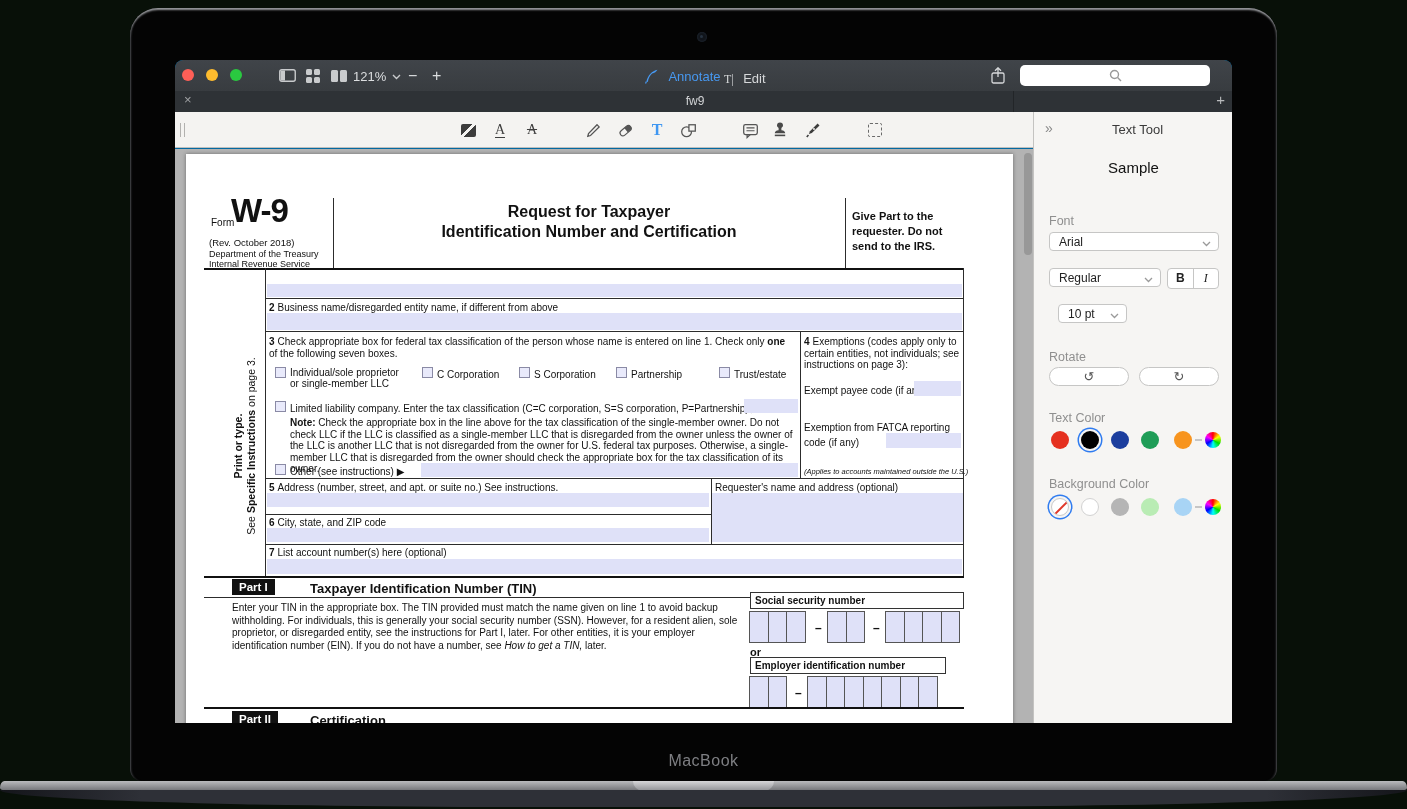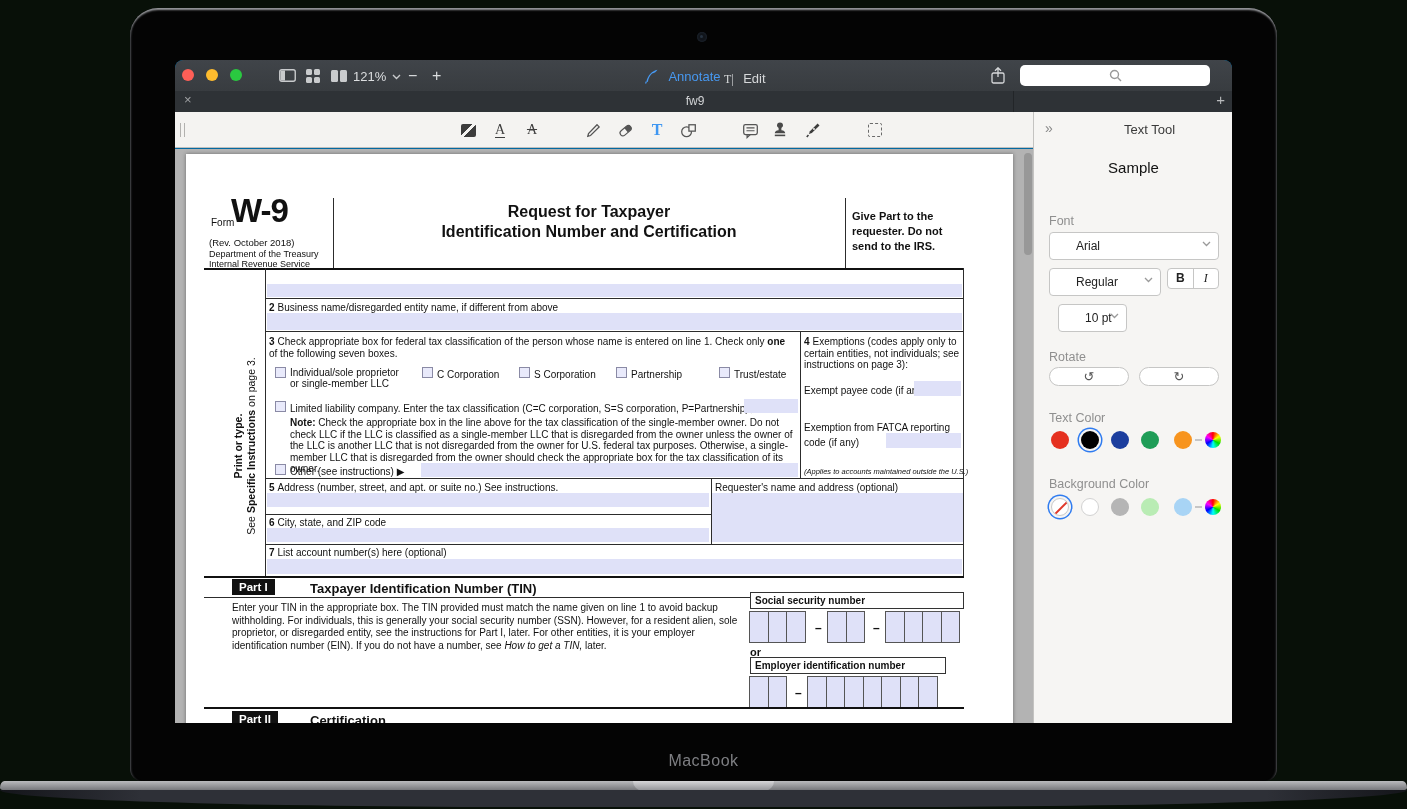--- a/index.html
+++ b/index.html
@@ -53,27 +53,27 @@
   .hl-chip { width:15px; height:13px; background:#3c3c3c; border-radius:2px;
     background-image:linear-gradient(135deg, transparent 42%, #f4f3f1 42%, #f4f3f1 56%, transparent 56%); }
   .textT { font-family:"Liberation Serif", serif; font-size:16px; font-weight:bold; color:#3f97f2; }
   .selbox { width:14px; height:14px; border:1.6px dashed #6a6a6a; border-radius:2px; }
   .docarea { position:absolute; left:0; top:37px; width:858px; height:574px; background:#b3b3b3; overflow:hidden; }
   .scrollthumb { position:absolute; right:1px; top:4px; width:8px; height:102px; background:#989898; border-radius:4px; }
 
   
   .sidebar { position:absolute; left:858px; top:52px; width:199px; height:611px; background:#f6f5f3;
     border-left:1px solid #c4c3c1; font-size:12px; color:#333; }
-  .sb-title { position:absolute; left:16px; top:0; width:199px; height:36px; line-height:36px; text-align:center;
+  .sb-title { position:absolute; left:4px; top:0; width:199px; height:36px; line-height:36px; text-align:center;
     font-size:13px; color:#3a3a3a; }
   .sb-collapse { position:absolute; left:11px; top:8px; font-size:14px; color:#8a8a8a; }
   .sb-sample { position:absolute; left:0; top:47px; width:199px; text-align:center; font-size:15px; color:#111; }
   .sb-label { position:absolute; left:15px; color:#8f8f8f; font-size:12.5px; }
-  .select { position:absolute; background:#fff; border:1px solid #c6c6c5; border-radius:4px; height:28px;
-    font-size:12px; color:#222; display:flex; align-items:center; padding-left:26px;text-align:right; }
+  .select { position:absolute; background:#fff; border:1px solid #c6c6c5; border-radius:4px; height:19px;
+    font-size:12px; color:#222; display:flex; align-items:center; padding-left:9px;text-align:right; }
   .select .chev { position:absolute; right:7px; top:8px; }
   .biseg { position:absolute; left:133px; top:156px; width:52px; height:21px; background:#fff;
     border:1px solid #c6c6c5; border-radius:4px; display:flex; }
   .biseg div { flex:1; text-align:center; line-height:19px; font-size:12px; color:#222; }
   .biseg div:last-child { border-left:1px solid #c6c6c5; font-family:"Liberation Serif",serif; font-style:italic; }
   .rotbtn { position:absolute; top:255px; width:80px; height:19px; background:#fff; border:1px solid #c6c6c5;
     border-radius:10px; text-align:center; line-height:17px; font-size:13px; color:#555; }
   .sw { position:absolute; width:18px; height:18px; border-radius:50%; }
   .sw.sel { box-shadow:0 0 0 2px #f6f5f3, 0 0 0 3.5px #2e7bf0; }
   .sw.none { background:#fff; border:1px solid #c9c9c9; overflow:hidden; }

